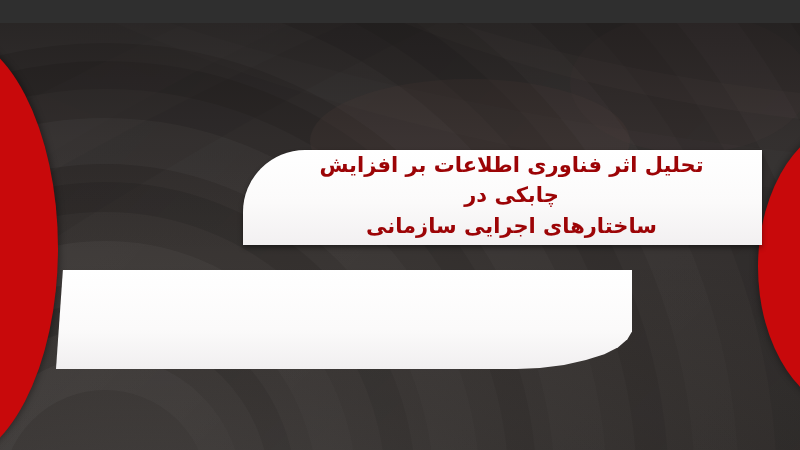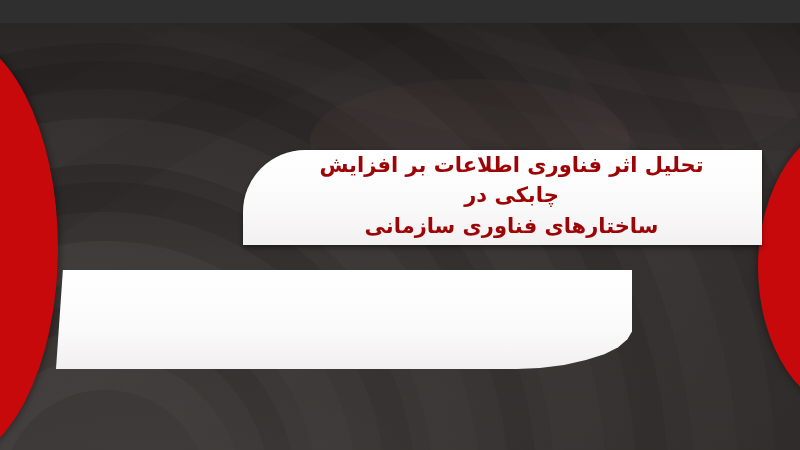--- a/index.html
+++ b/index.html
@@ -162,21 +162,21 @@
   </div>
 
   <div class="bg-vignette"></div>
 
   <div class="ellipse-left"></div>
   <div class="ellipse-right"></div>
 
   <div class="title-panel">
     <div class="title-text">
       <span>تحلیل اثر فناوری اطلاعات بر افزایش چابکی در</span><br>
-      <span>ساختارهای فناوری سازمانی</span>
+      <span>ساختارهای اجرایی سازمانی</span>
     </div>
   </div>
 
   <div class="content-panel">
     
   </div>
 
 </div>
 
 </body></html>

